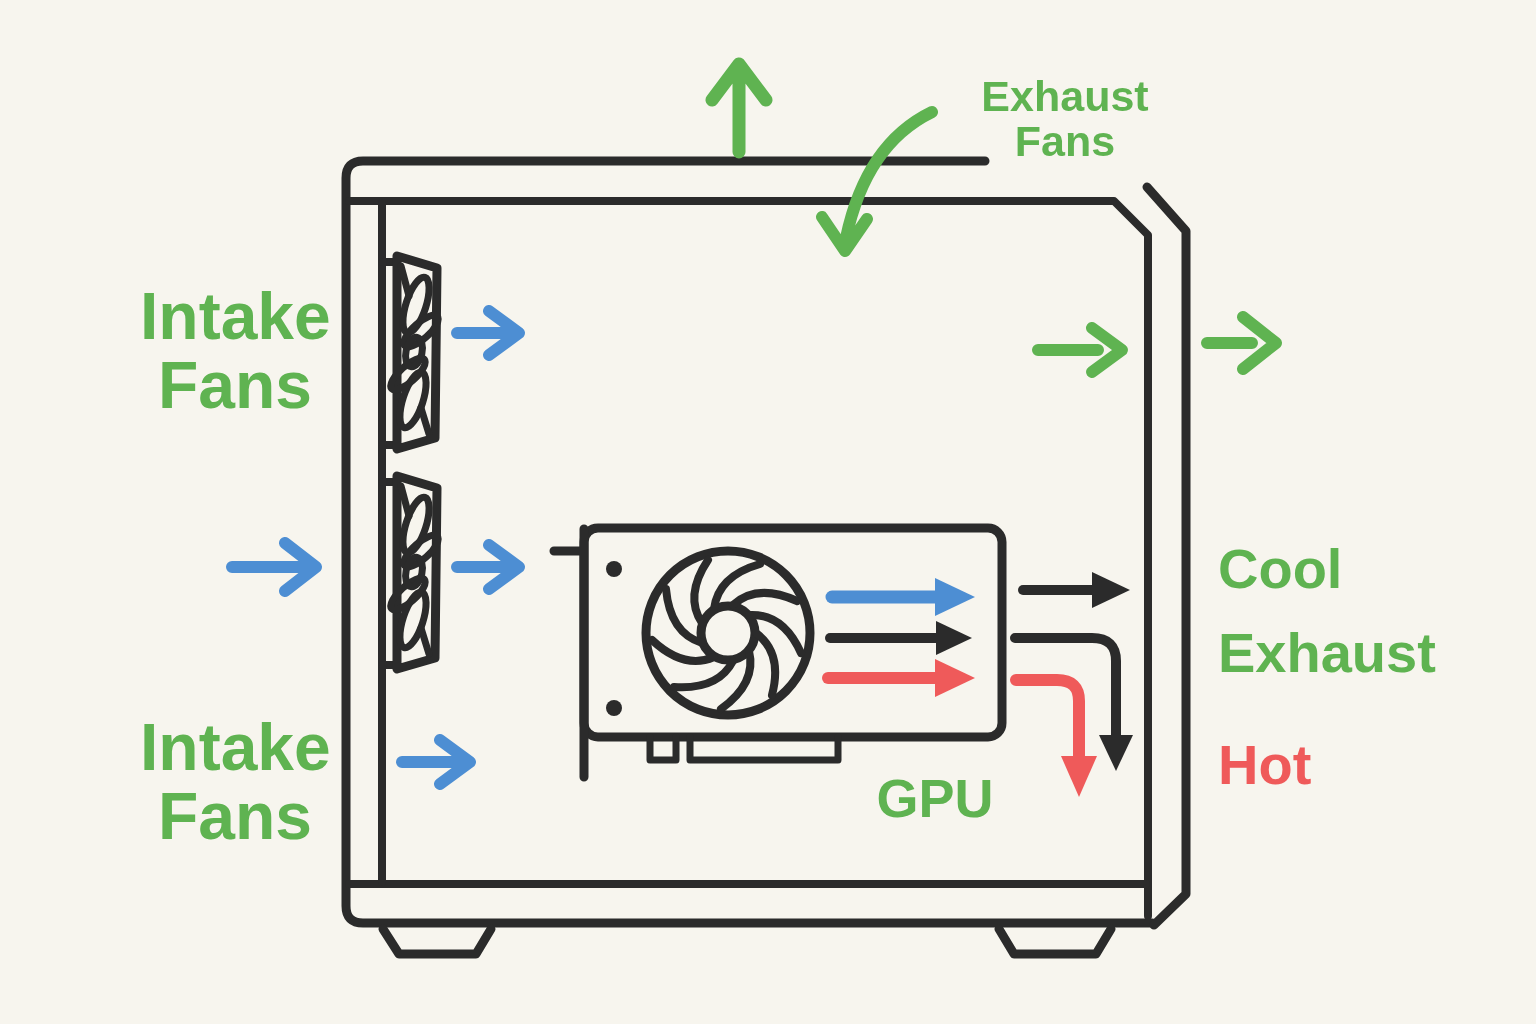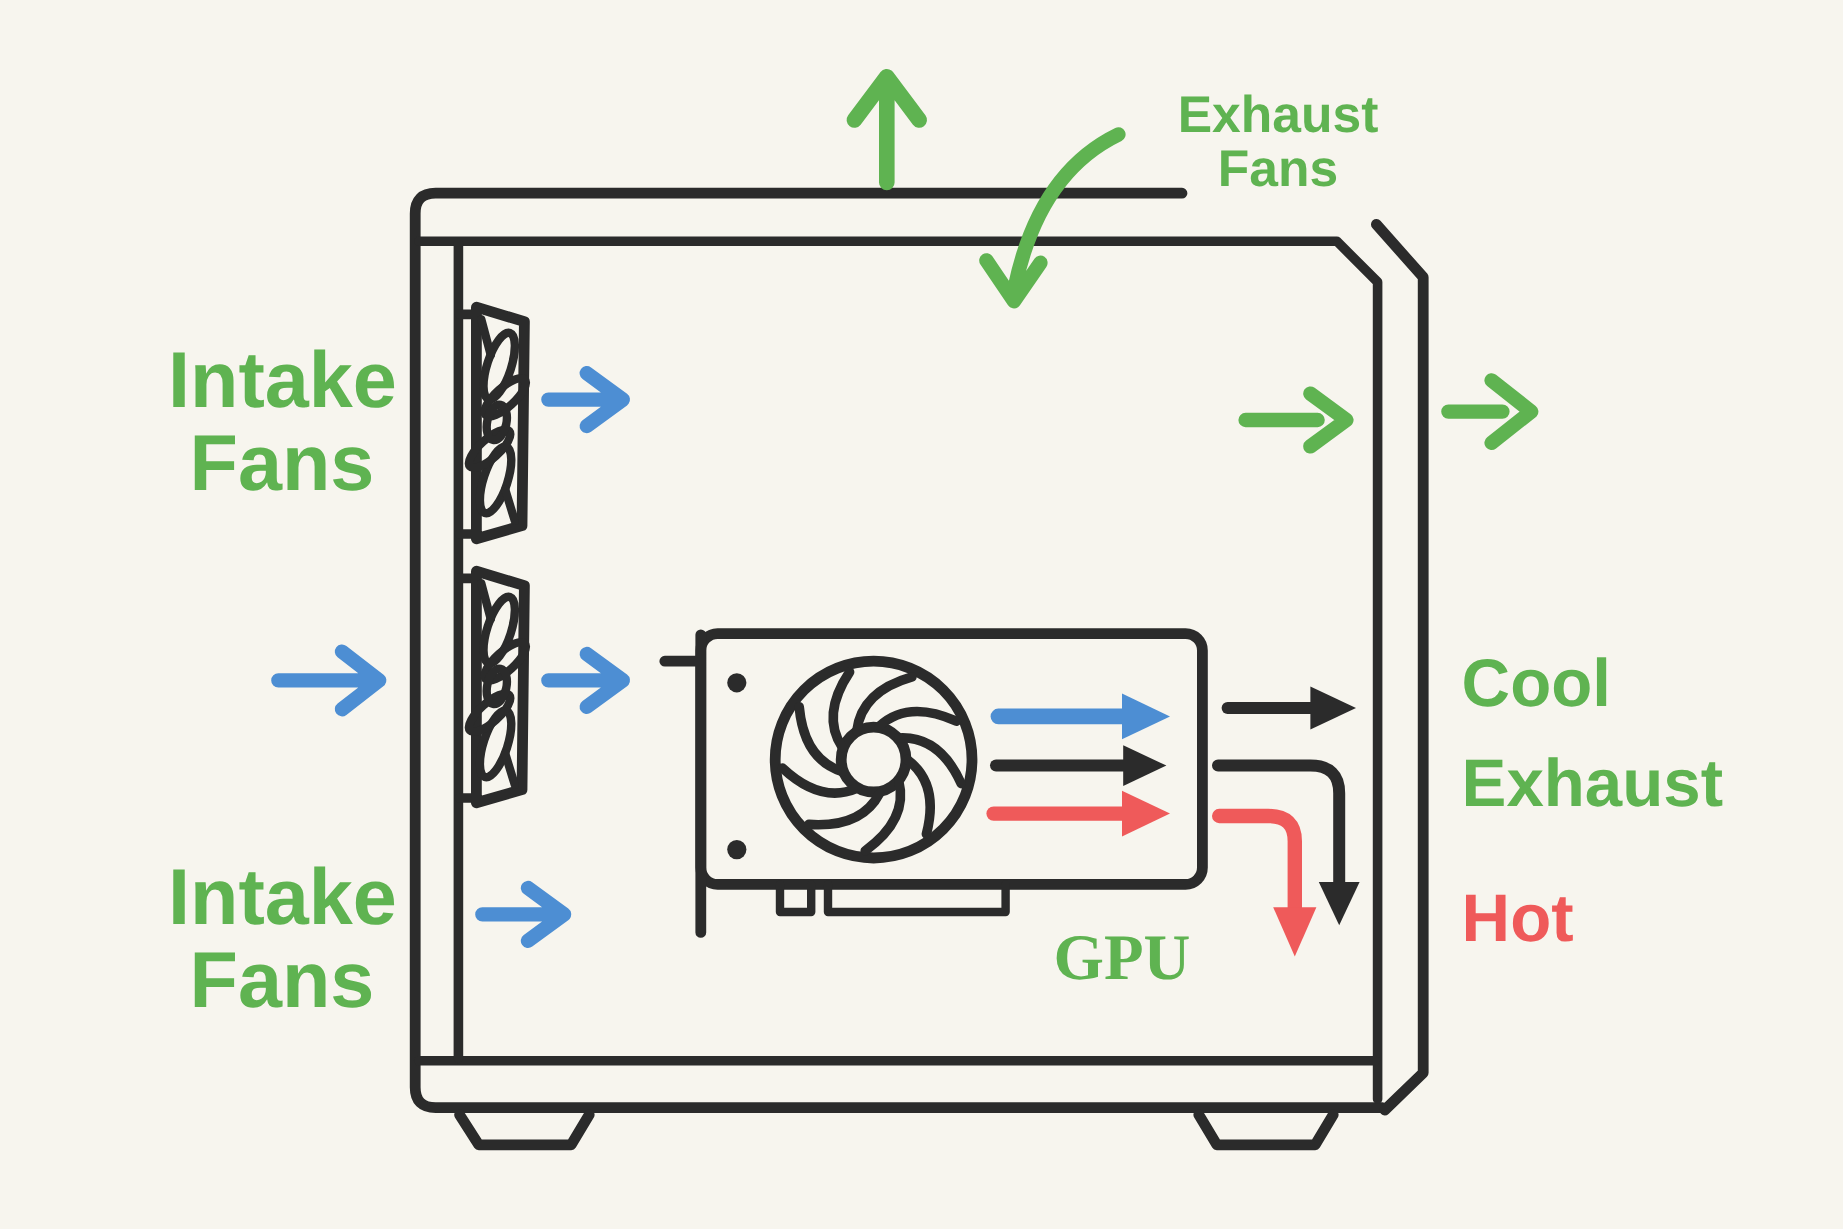--- a/index.html
+++ b/index.html
@@ -156,21 +156,21 @@
   <div class="lbl center green-text fs50" style="left:140px;top:713px;width:190px;">
     <div>Intake</div>
     <div>Fans</div>
   </div>
 
   <div class="lbl center green-text fs52" style="left:930px;top:74px;width:270px;">
     <div>Exhaust</div>
     <div>Fans</div>
   </div>
 
-  <div class="lbl center green-text fs54" style="left:862px;top:770px;width:146px;font-family:Liberation Serif, serif;">GPU</div>
+  <div class="lbl center green-text fs54" style="left:862px;top:770px;width:146px;">GPU</div>
 
   <div class="lbl green-text fs56" style="left:1218px;top:540px;">Cool</div>
 
   <div class="lbl green-text fs56" style="left:1218px;top:624px;">Exhaust</div>
 
   <div class="lbl red-text fs56" style="left:1218px;top:736px;">Hot</div>
 
 </div>
 
 </body></html>

